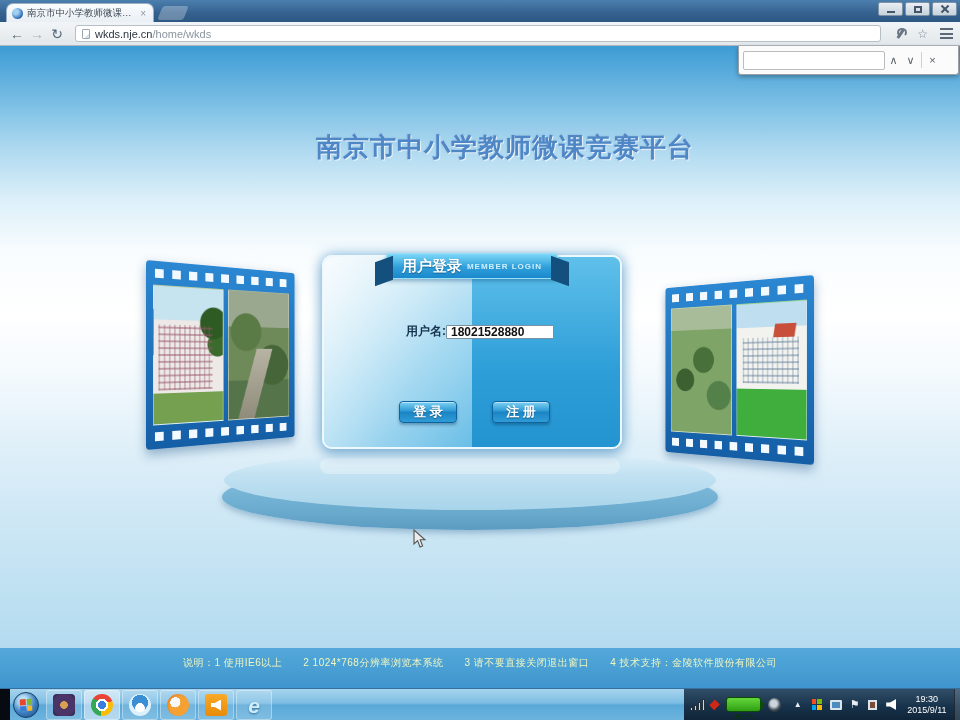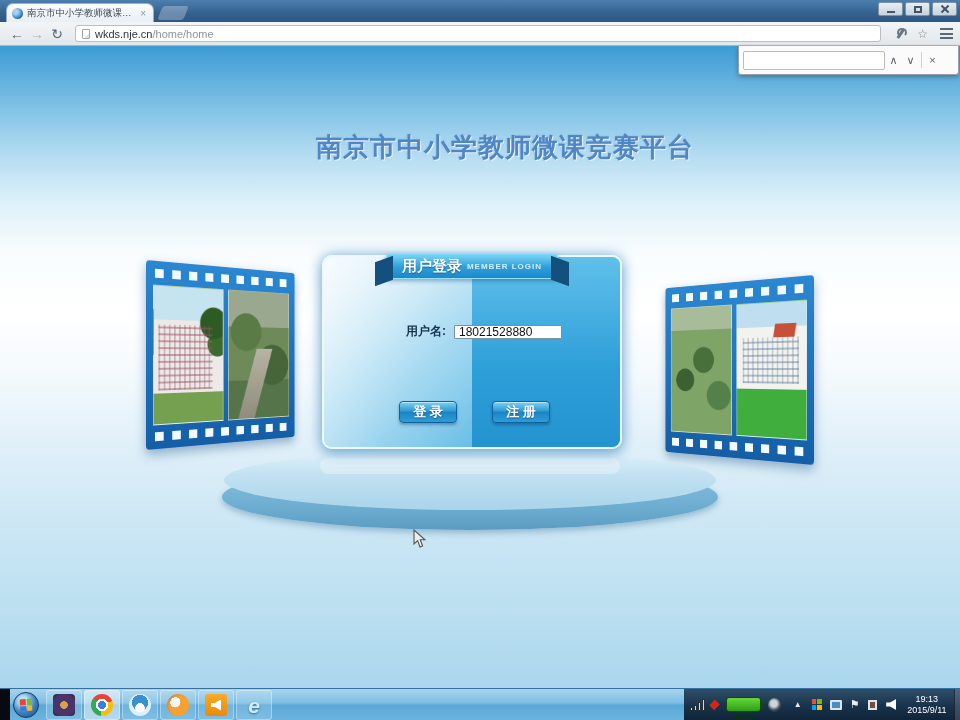--- a/index.html
+++ b/index.html
@@ -105,25 +105,25 @@
     background:linear-gradient(180deg,#5fc0ea 0%,#2d9ed8 60%,#2494d0 100%);}
   .banner{position:absolute;left:50%;top:-4px;transform:translateX(-50%);width:172px;height:26px;z-index:3;
     background:linear-gradient(180deg,#7dd8f8 0%,#2f9fda 55%,#1a88cc 100%);
     border:1px solid #9adef6;border-radius:3px;display:flex;align-items:center;justify-content:center;gap:5px;
     box-shadow:0 2px 4px rgba(10,70,120,.4);}
   .banner::before,.banner::after{content:"";position:absolute;top:5px;width:18px;height:24px;background:#14507e;z-index:-1;}
   .banner::before{left:-12px;transform:skewY(-20deg);}
   .banner::after{right:-12px;transform:skewY(20deg);}
   .banner-cn{font-size:15px;font-weight:bold;color:#fff;text-shadow:0 1px 1px rgba(0,40,80,.5);}
   .banner-en{font-size:8px;font-weight:bold;color:#cdeffd;letter-spacing:1px;}
-  .form-row{position:absolute;left:70px;display:flex;align-items:center;gap:8px;z-index:3;}
+  .form-row{position:absolute;left:70px;display:flex;align-items:center;z-index:3;}
   .row-user{top:66px;} .row-pass{top:100px;}
   .form-label{width:52px;text-align:right;font-size:12px;font-weight:bold;color:#15324d;}
   .login-input{width:108px;height:14px;border:1px solid #78909f;border-radius:1px;background:#fff;
-    font-size:12px;font-weight:normal;color:#111;padding:0 4px;outline:none;}
+    font-size:12px;font-weight:bold;color:#111;padding:0 4px;outline:none;}
   .btn{position:absolute;top:144px;width:58px;height:22px;border:1px solid #0e639f;border-radius:4px;
     background:linear-gradient(180deg,#7dd2f4 0%,#2e9ad4 45%,#1b84c4 50%,#2f9cd8 100%);
     color:#fff;font-size:13px;font-weight:bold;text-shadow:0 1px 1px rgba(0,0,0,.35);
     box-shadow:0 2px 3px rgba(0,40,80,.35),inset 0 1px 0 rgba(255,255,255,.5);
     display:flex;align-items:center;justify-content:center;z-index:3;}
   .btn-login{left:75px;} .btn-register{left:168px;}
 
   
   .disc{position:absolute;left:222px;top:404px;width:496px;height:86px;z-index:1;}
   .disc-rim{position:absolute;left:0;top:14px;width:100%;height:66px;border-radius:50%;
@@ -227,21 +227,21 @@
     </div>
   </div>
 
   <div class="toolbar">
     <span class="navbtn">←</span>
     <span class="navbtn dis">→</span>
     <span class="navbtn">↻</span>
     <div class="addressbar">
       <span class="page-ico"></span>
       <span class="url-host">wkds.nje.cn</span>
-      <span class="url-path">/home/home</span>
+      <span class="url-path">/home/wkds</span>
     </div>
     <span class="wrench"></span>
     <span class="star">☆</span>
     <span class="menu-ic">
         <i></i>
         <i></i>
         <i></i>
       </span>
   </div>
 
@@ -293,20 +293,23 @@
     <div class="disc">
       <div class="disc-rim"></div>
       <div class="disc-top"></div>
       <div class="disc-reflection"></div>
     </div>
 
     <svg class="cursor" width="14" height="20" viewBox="0 0 14 20">
       <path d="M1,1 L1,15 L4.6,11.6 L7,18 L9.6,17 L7.2,10.8 L12,10.8 Z" fill="#ececec" stroke="#555" stroke-width="1.1"></path>
     </svg>
 
+    <div class="page-footer">
+      <span class="footer-note">说明：1 使用IE6以上　　2 1024*768分辨率浏览本系统　　3 请不要直接关闭退出窗口　　4 技术支持：金陵软件股份有限公司</span>
+    </div>
   </div>
 
   <div class="taskbar">
     <div class="tb-black"></div>
     <div class="start-orb">
       <span class="orbflag">
           <i class="f1"></i>
           <i class="f2"></i>
           <i class="f3"></i>
           <i class="f4"></i>
@@ -352,20 +355,20 @@
           <i class="c3"></i>
           <i class="c4"></i>
         </span>
       <span class="tray-monitor"></span>
       <span class="tray-flag">⚑</span>
       <span class="tray-box"></span>
       <span class="tray-speaker">
           <i class="spk"></i>
         </span>
       <div class="clock">
-        <div>19:13</div>
+        <div>19:30</div>
         <div>2015/9/11</div>
       </div>
       <div class="show-desktop"></div>
     </div>
   </div>
 
 </div>
 
 </body></html>

